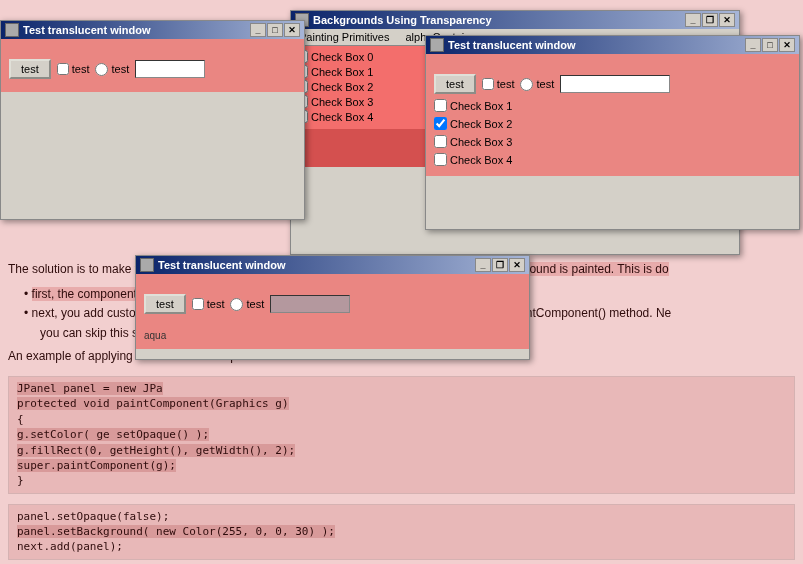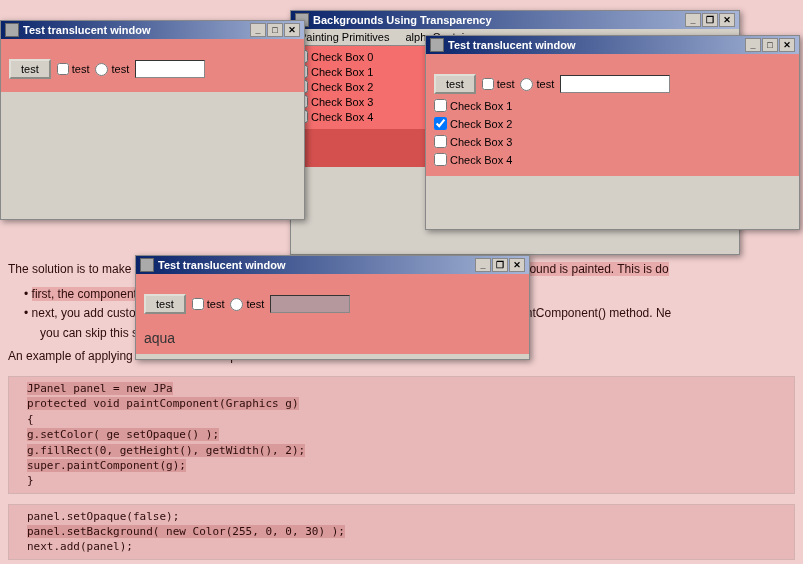--- a/index.html
+++ b/index.html
@@ -192,21 +192,21 @@
     .content-text p { margin-bottom: 6px; }
 
     .bullet { margin-left: 16px; }
     .bullet-item::before { content: "• "; }
 
     .bold { font-weight: bold; }
 
     .code-block {
       background: rgba(200, 150, 150, 0.3);
       border: 1px solid #ccc;
-      padding: 4px 18px;
+      padding: 4px 8px;
       font-family: monospace;
       font-size: 11px;
       margin: 10px 0;
       line-height: 1.4;
     }
 
     .left-panel {
       width: 180px;
       background: rgba(255, 80, 80, 0.5);
       padding: 4px;
@@ -443,15 +443,15 @@
       <div class="checkbox-item">
         <input type="checkbox" style="">
         <span>test</span>
       </div>
       <div class="radio-item">
         <input type="radio" style="">
         <span>test</span>
       </div>
       <input type="text" class="text-input" style="width: 80px; background: rgba(100, 180, 200, 0.4);">
     </div>
-    <div style="font-size:14px;color:#333;margin-top:16px;">aqua</div>
+    <div style="font-size:10px;color:#333;margin-top:16px;">aqua</div>
   </div>
 </div>
 
 </body></html>

